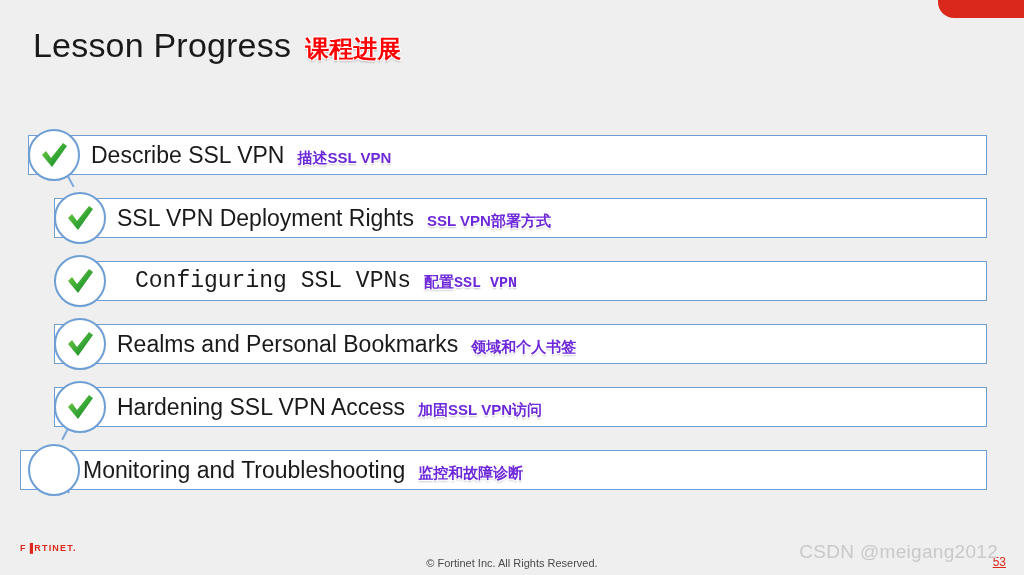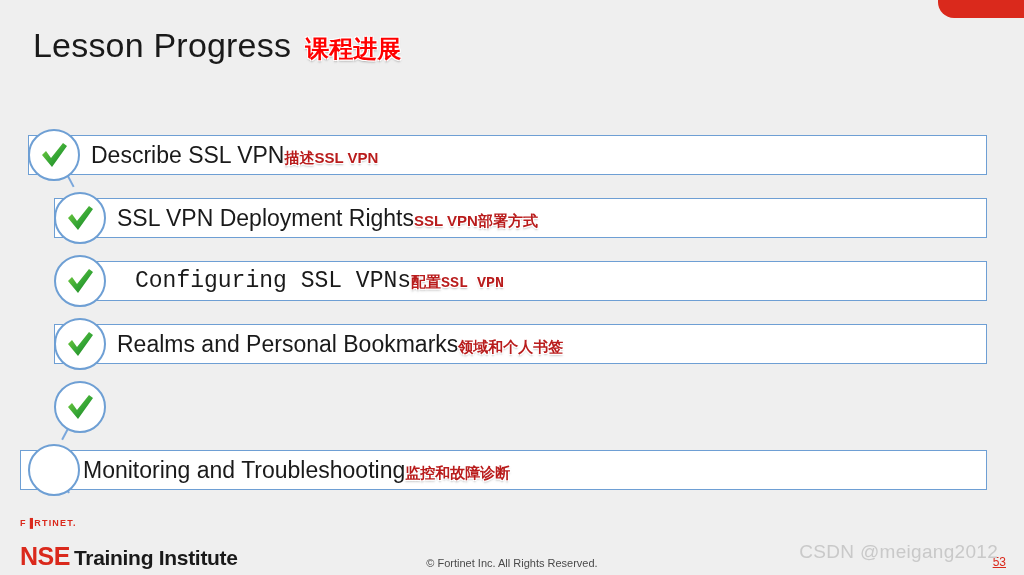--- a/index.html
+++ b/index.html
@@ -67,32 +67,33 @@
     right: 37px;
     background: #ffffff;
     border: 1px solid #6e9fd4;
     box-sizing: border-box;
     display: flex;
     align-items: center;
   }
   .row-label-wrap {
     display: flex;
     align-items: baseline;
+    gap: 13px;
     padding-left: 62px;
     white-space: nowrap;
   }
   .row-en {
     font-size: 23px;
     color: #1a1a1a;
     line-height: 1;
   }
   .row-cn {
     font-size: 15px;
     font-weight: bold;
-    color: #b91c1c;
+    color: #6d28d9;
     line-height: 1;
     text-shadow:
       -1px -1px 0 #fff, 1px -1px 0 #fff,
       -1px  1px 0 #fff, 1px  1px 0 #fff,
        0    2px 2px rgba(130,130,130,0.5);
   }
 
   
   .connector {
     position: absolute;
@@ -252,20 +253,26 @@
     </div>
   </div>
   <div class="marker" style="left:54px; top:192px;">
     <span>
       <svg width="36" height="36" viewBox="0 0 36 36">
         <path d="M6 18 L10 14 L15 21 L27 6 L31 9 L16 30 Z" fill="url(#g1)"></path>
       </svg>
     </span>
   </div>
 
+  <div class="row" style="left:54px; top:261px;">
+    <div class="row-label-wrap">
+      <span class="row-en">Hardening SSL VPN Access</span>
+      <span class="row-cn">加固SSL VPN访问</span>
+    </div>
+  </div>
   <div class="marker" style="left:54px; top:255px;">
     <span>
       <svg width="36" height="36" viewBox="0 0 36 36">
         <path d="M6 18 L10 14 L15 21 L27 6 L31 9 L16 30 Z" fill="url(#g1)"></path>
       </svg>
     </span>
   </div>
 
   <div class="row" style="left:20px; top:324px;">
     <div class="row-label-wrap">
@@ -274,23 +281,19 @@
     </div>
   </div>
   <div class="marker" style="left:28px; top:318px;">
     <span></span>
   </div>
 
 </div>
 
 <div class="footer-logo">
   <div class="logo-fortinet">F▐RTINET.</div>
-  <div class="logo-main">
-    <span class="logo-nse">NSE</span>
-    <span class="logo-ti">Training Institute</span>
-  </div>
 </div>
 
 <div class="footer-copyright">© Fortinet Inc. All Rights Reserved.</div>
 
 <div class="page-number">53</div>
 
 <div class="watermark">CSDN @meigang2012</div>
 
 </body></html>

